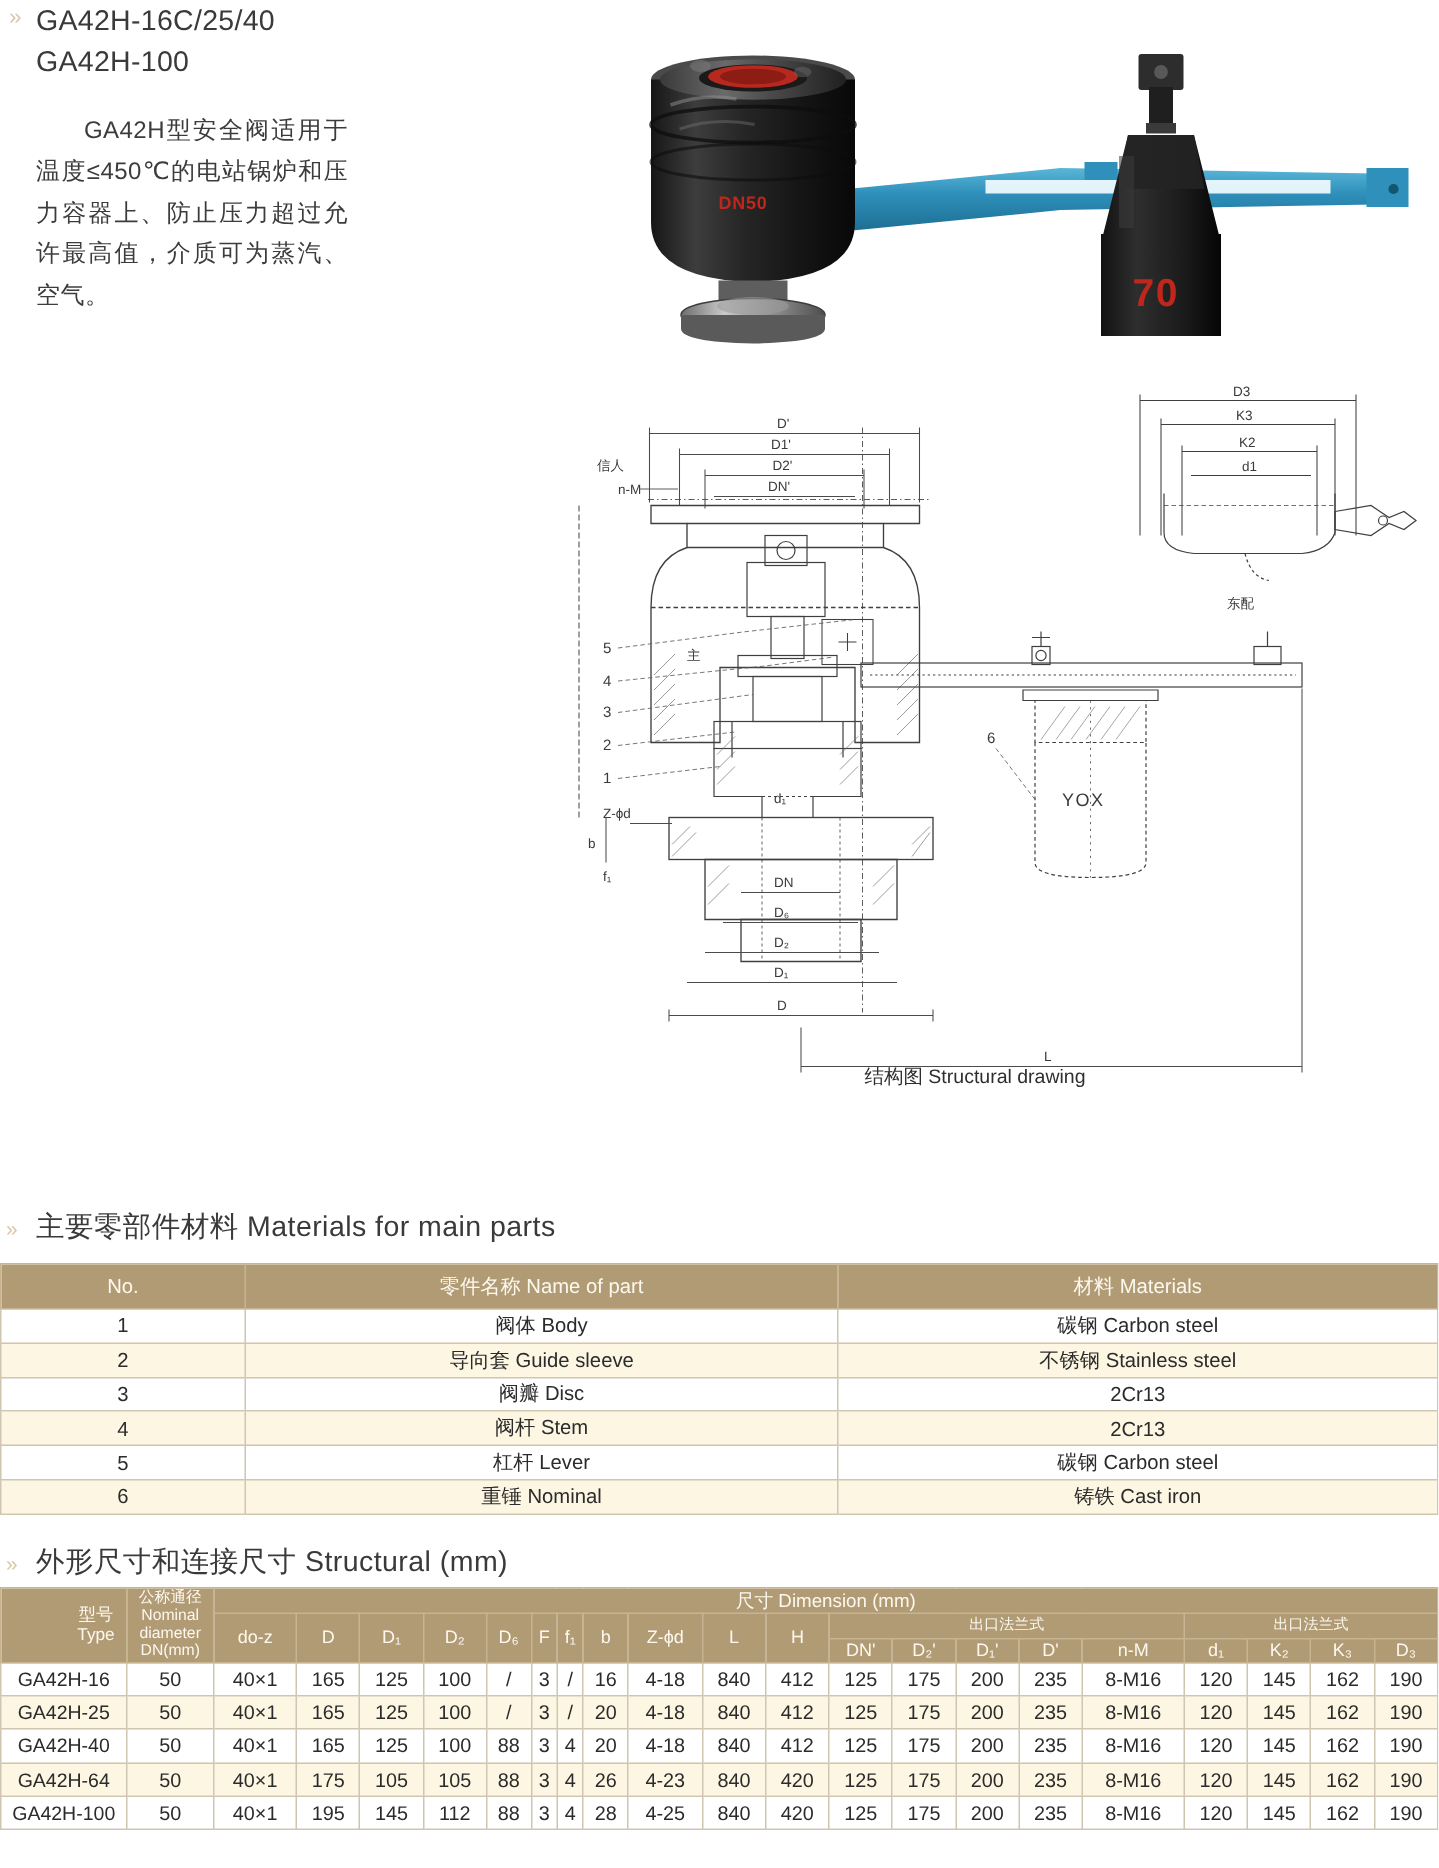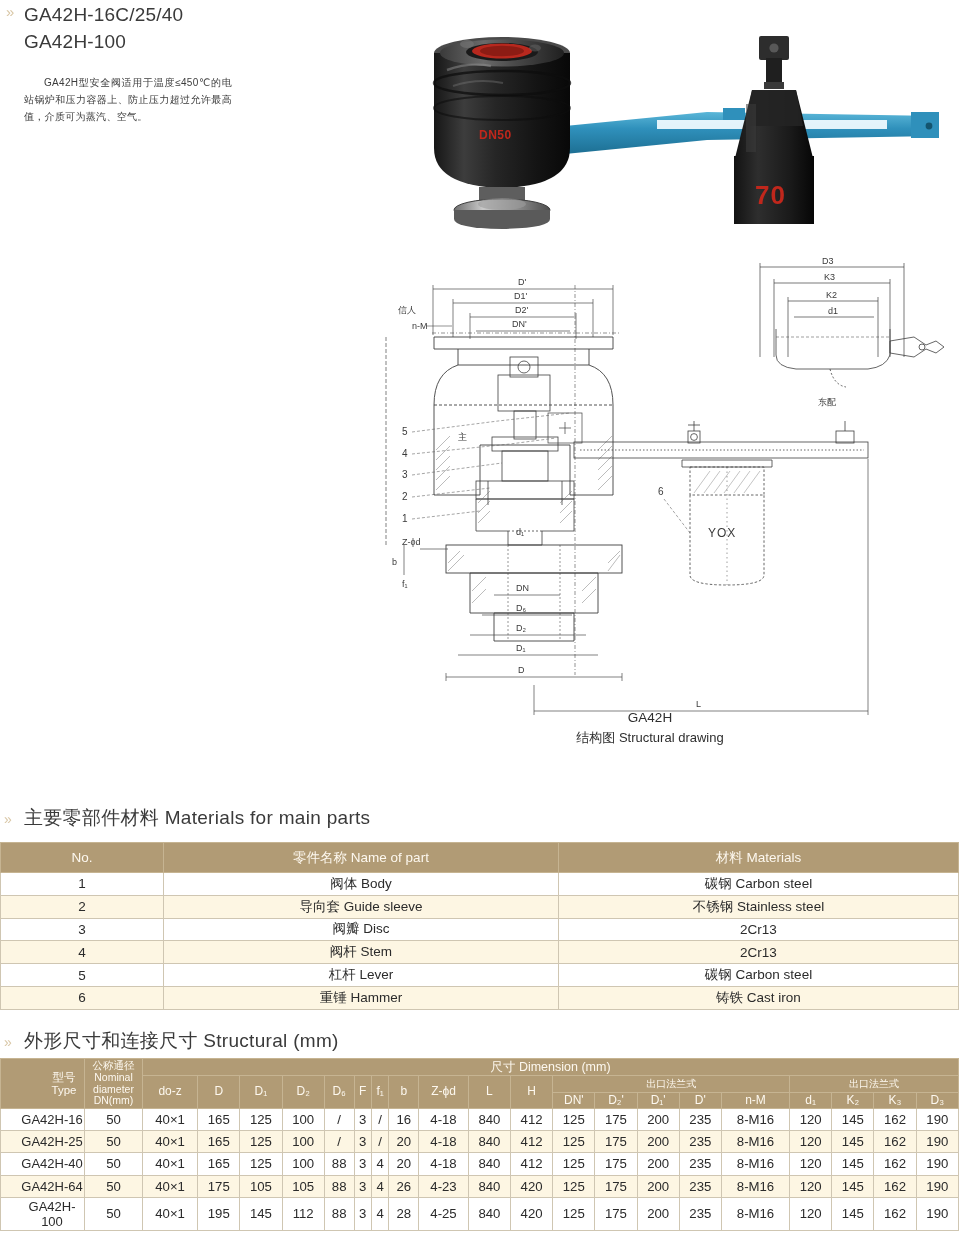--- a/index.html
+++ b/index.html
@@ -37,21 +37,21 @@
   }
   .prod-title {
     font-size: 19px;
     color: #3a3a3a;
     line-height: 1.42;
     letter-spacing: 0.2px;
     font-weight: 400;
   }
   .para {
     margin-top: 18px;
-    font-size: 10px;
+    font-size: 16px;
     line-height: 1.72;
     color: #3c3c3c;
     text-align: justify;
     text-justify: inter-word;
     text-indent: 2em;
   }
   .para.cn { letter-spacing: 0.3px; text-indent: 2em; }
   .para.en { text-indent: 2.2em; }
 
   
@@ -131,21 +131,21 @@
     font-size: 11.5px;
     line-height: 1.12;
     padding: 1px 0;
   }
   #dimensions-table td {
     font-size: 13.2px;
     height: 22.2px;
   }
   #dimensions-table tbody tr:nth-child(even) td { background: #fdf6e3; }
   #dimensions-table tbody tr:nth-child(odd) td { background: #ffffff; }
-  #dimensions-table .type-cell { font-size: 13px; width: 84px; padding-left: 20px; }
+  #dimensions-table .type-cell { font-size: 13px; width: 84px; }
   #dimensions-table .nom-cell { width: 58px; }
   #dimensions-table th.th-type { width: 84px; padding-left: 43px; }
   #dimensions-table th.th-nom { width: 58px; font-size: 10.5px; }
   #dimensions-table th.th-dimgroup { font-size: 12.5px; }
   #dimensions-table th.th-sub { font-size: 12px; }
   #dimensions-table th.th-grp { font-size: 10px; }
 </style>
 </head>
 <body>
 
@@ -417,21 +417,20 @@
           <path d="M140,96 L164,92 L176,100 L186,96 L194,102 L186,108 L176,104 L164,112 L140,108 Z"></path>
           <circle cx="172" cy="102" r="3"></circle>
           <path d="M80,124 Q84,140 96,142" stroke-dasharray="2,2"></path>
           <text x="68" y="160" fill="#3a3a3a" stroke="none" font-size="9">东配</text>
         </g>
       </g>
     </svg>
   </div>
 
   <div class="drawing-caption">
-    <div>GA42H</div>
     <div class="cap2">结构图 Structural drawing</div>
   </div>
 
   <div class="section-head" id="mat-head">
     <span class="arrows">»</span>
     <span>主要零部件材料 Materials for main parts</span>
   </div>
 
   <table id="materials-table">
     <thead>
@@ -462,21 +461,21 @@
         <td>阀杆 Stem</td>
         <td>2Cr13</td>
       </tr>
       <tr>
         <td>5</td>
         <td>杠杆 Lever</td>
         <td>碳钢 Carbon steel</td>
       </tr>
       <tr>
         <td>6</td>
-        <td>重锤 Hammer</td>
+        <td>重锤 Nominal</td>
         <td>铸铁 Cast iron</td>
       </tr>
     </tbody>
   </table>
 
   <div class="section-head" id="dim-head">
     <span class="arrows">»</span>
     <span>外形尺寸和连接尺寸 Structural (mm)</span>
   </div>
 

